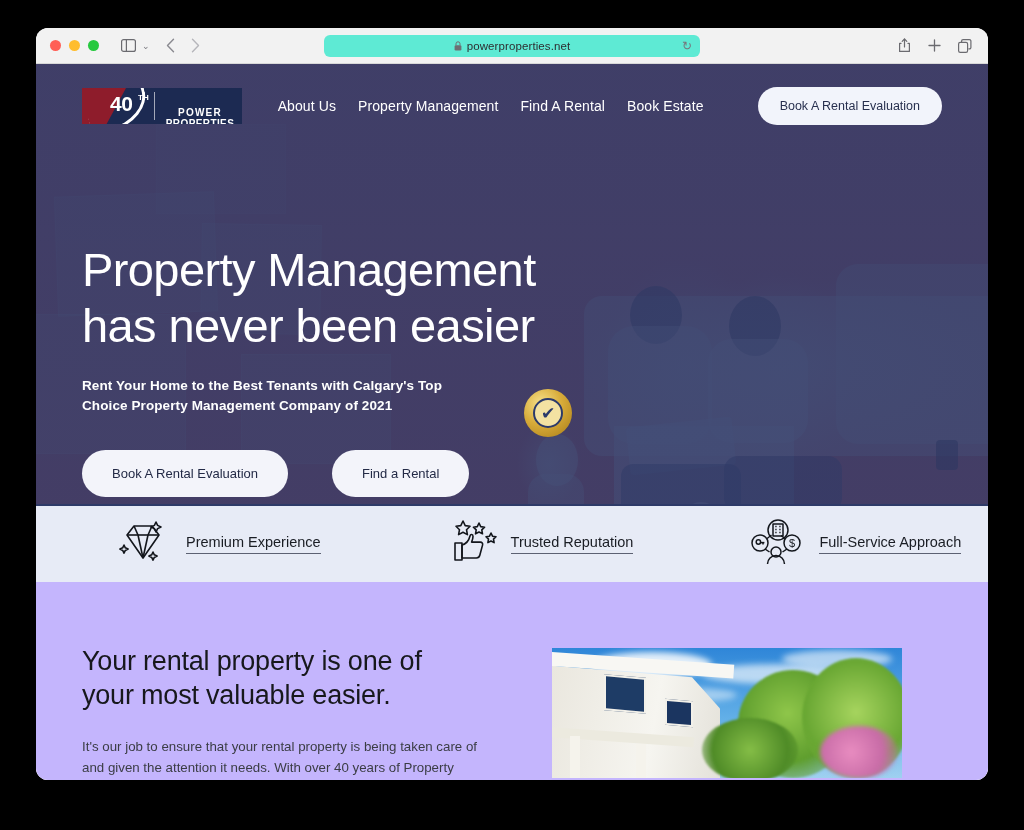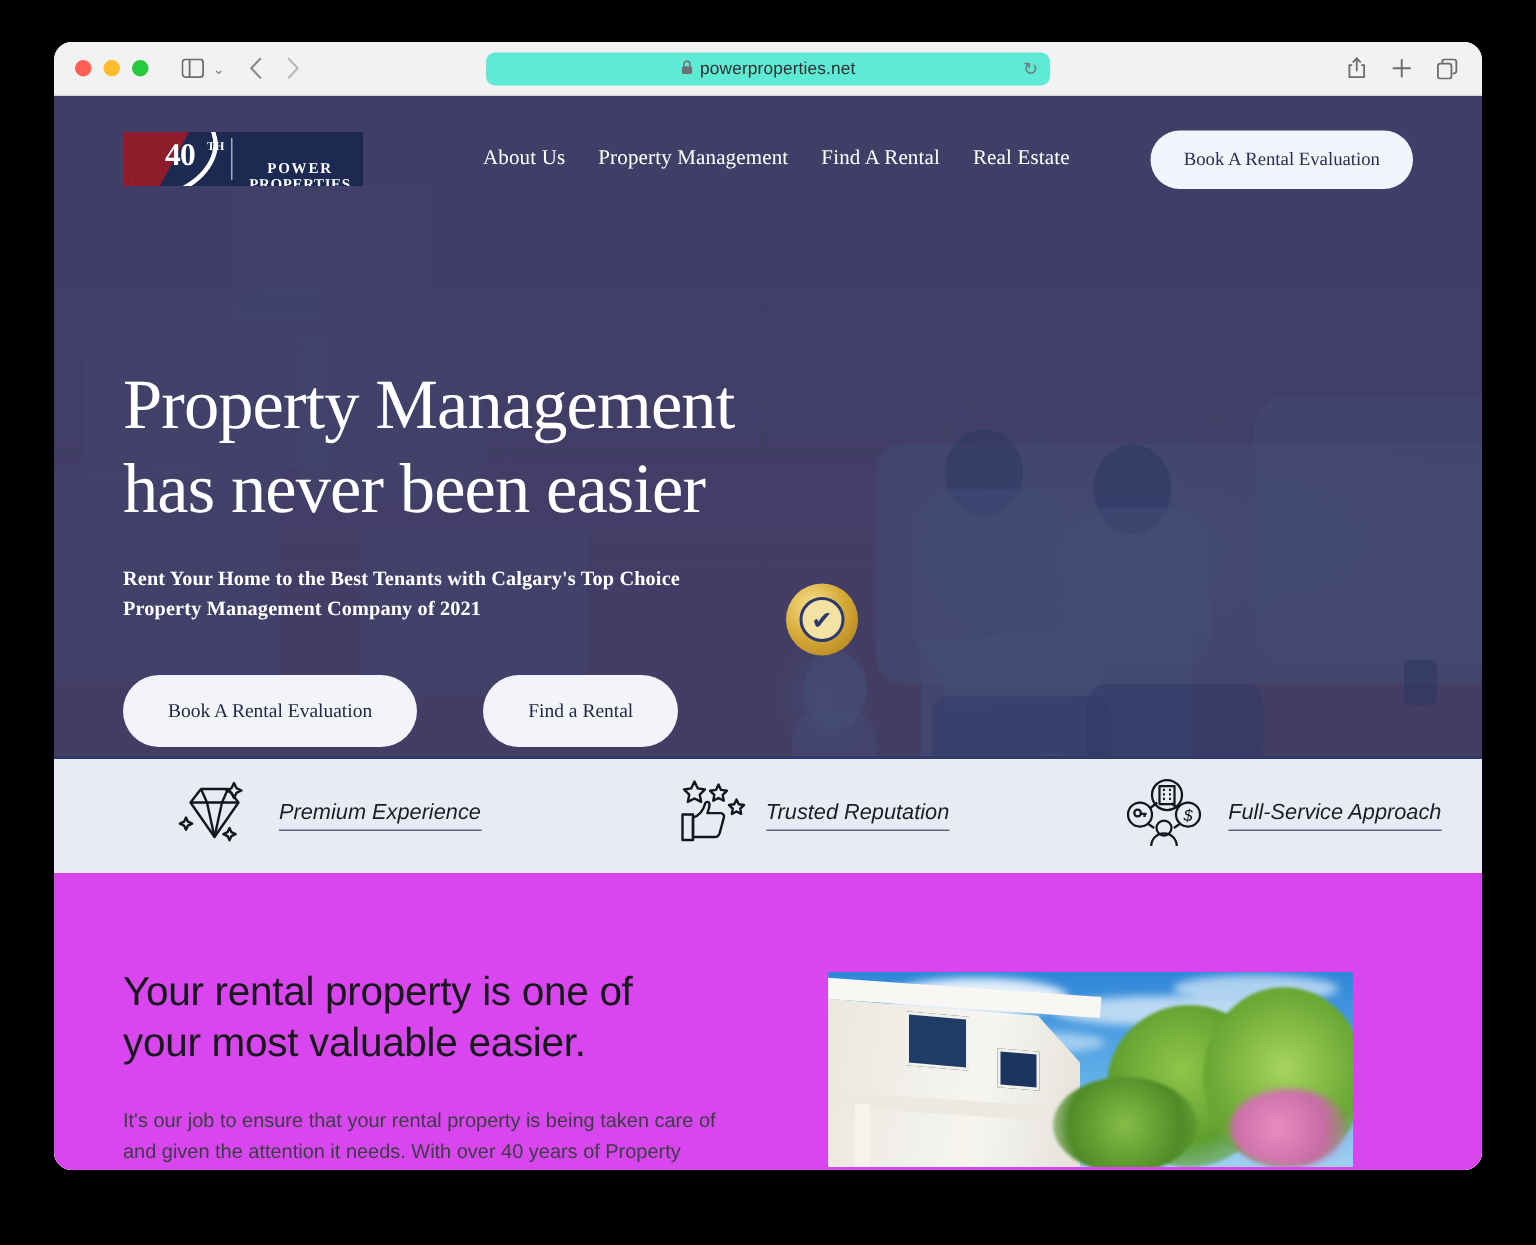--- a/index.html
+++ b/index.html
@@ -94,21 +94,20 @@
     overflow: hidden;
     background: #ffffff;
   }
 
   
   #hero {
     position: relative;
     height: 440px;
     background: #ef4444;
     overflow: hidden;
-    font-family: Liberation Serif, serif;
   }
   
   #hero-photo {
     position: absolute; inset: 0;
     background:
       
       radial-gradient(ellipse 46px 60px at 513px 400px, rgba(235,232,226,0.55), rgba(235,232,226,0) 70%),
       
       linear-gradient(95deg, rgba(222,226,233,0.55) 0%, rgba(222,226,233,0.55) 100%) ,
       
@@ -280,41 +279,40 @@
     background: #e7ebf6;
     border-top: 2px solid #2e3a68;
     display: flex;
     align-items: center;
     padding: 0 46px;
   }
   .feature-item {
     display: flex;
     align-items: center;
     gap: 18px;
-    font-style: italic;
   }
   #feature-item-0 { margin-left: 36px; }
   #feature-item-1 { margin-left: 130px; gap: 12px; }
   #feature-item-2 { margin-left: 118px; }
   .feature-icon { color: #13161c; flex: 0 0 auto; }
   .feature-label {
     font-size: 14.5px;
     color: #1a1d24;
     border-bottom: 1px solid #5c6172;
     padding-bottom: 3px;
     white-space: nowrap;
   }
 
   
   #content-section {
     position: relative;
     padding: 62px 46px 0 46px;
     display: flex;
     gap: 50px;
-    background: #d946ef;
+    background: #c4b5fd;
   }
   #content-left { width: 420px; flex: 0 0 auto; }
   #content-heading {
     font-size: 27px;
     line-height: 34px;
     color: #17181c;
     font-weight: 400;
     letter-spacing: -0.2px;
   }
   #content-paragraph {
@@ -514,21 +512,21 @@
             <div id="logo-properties">PROPERTIES</div>
             <div id="logo-rule"></div>
             <div id="logo-anniversary">ANNIVERSARY</div>
           </div>
         </div>
 
         <nav id="main-nav">
           <a class="nav-link">About Us</a>
           <a class="nav-link">Property Management</a>
           <a class="nav-link">Find A Rental</a>
-          <a class="nav-link">Real Estate</a>
+          <a class="nav-link">Book Estate</a>
           <a id="header-cta-button">Book A Rental Evaluation</a>
         </nav>
       </header>
 
       <div id="hero-content">
         <h1 id="hero-title">
           <span>Property Management</span><br>
           <span>has never been easier</span>
         </h1>
         <p id="hero-subtitle">Rent Your Home to the Best Tenants with Calgary's Top Choice Property Management Company of 2021</p>

